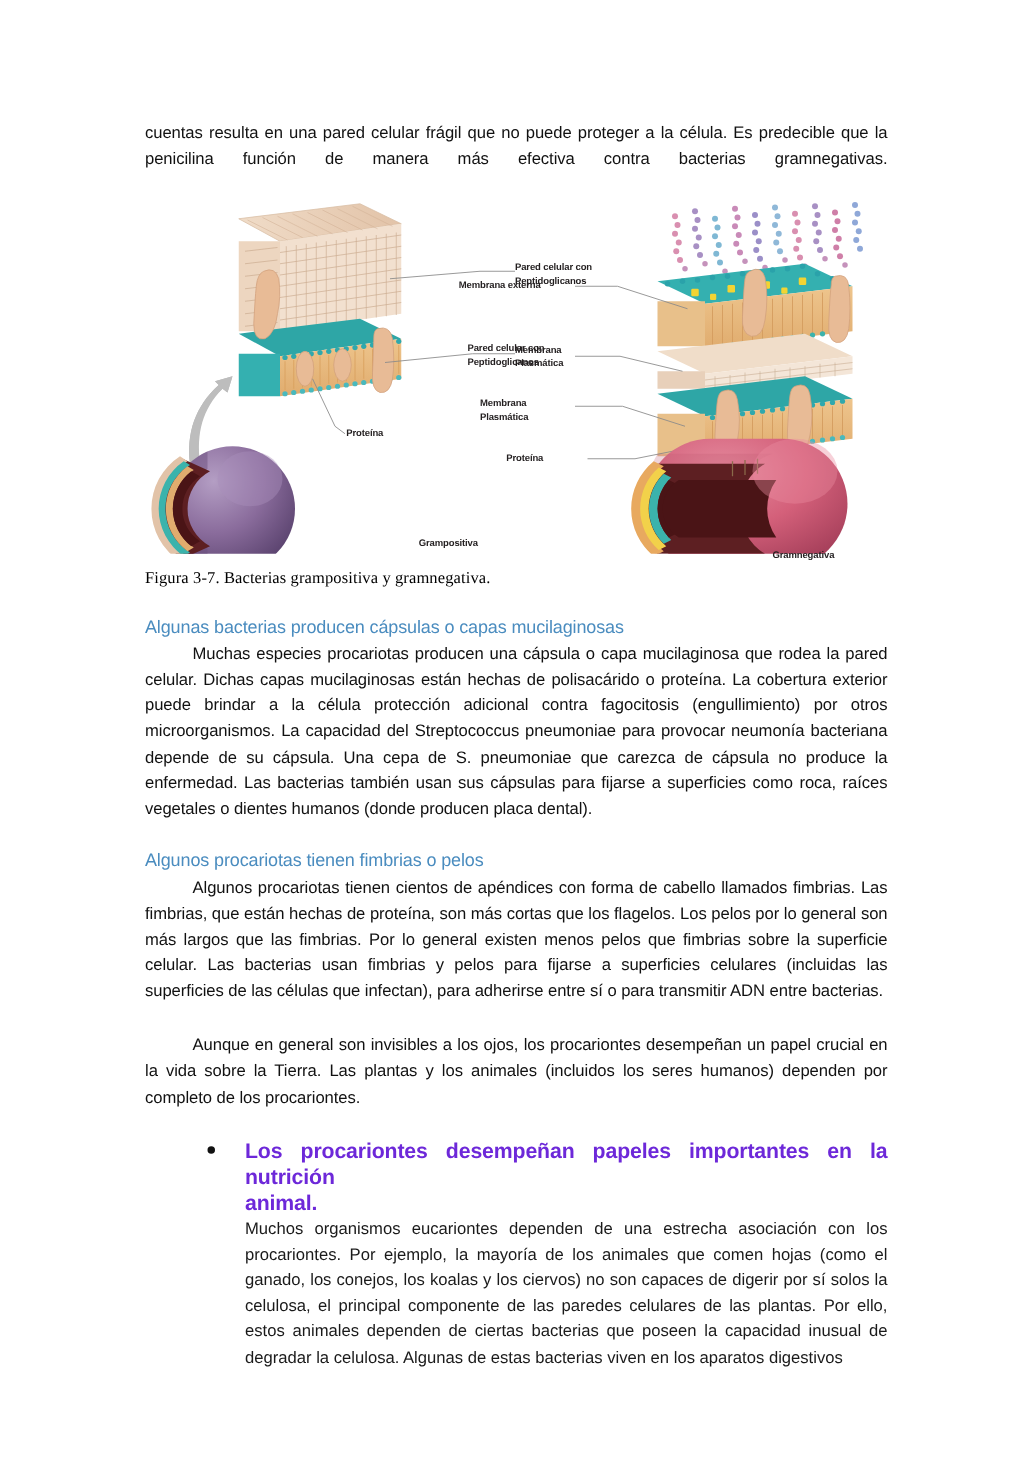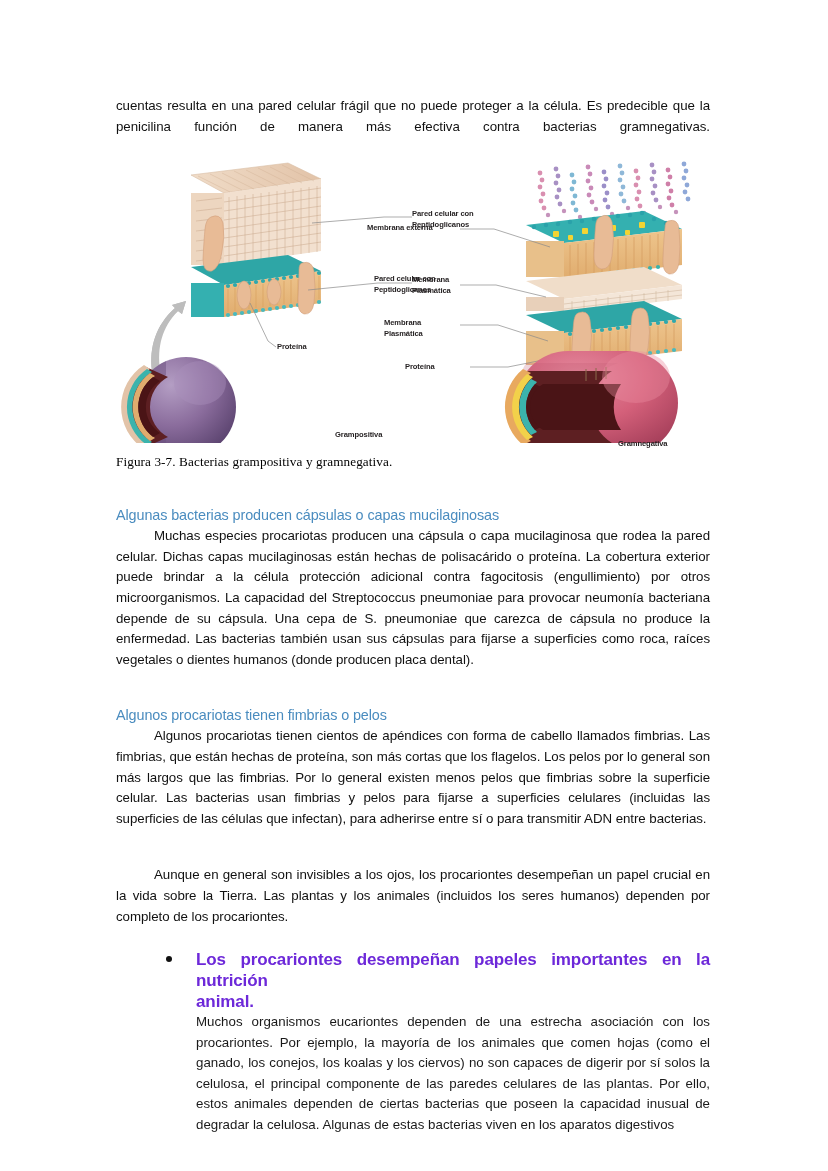--- a/index.html
+++ b/index.html
@@ -38,21 +38,21 @@
   .it { }
   
   .heading {
     font-size: 14.4px;
     line-height: 19px;
     color: #4a8cbf;
     margin: 0 0 1px 0;
     font-weight: 400;
     letter-spacing: -0.1px;
   }
-  .sec { margin-top: 36px; }
+  .sec { margin-top: 23px; }
   
   .figure-wrap {
     margin-top: 18px;
     position: relative;
     width: 594px;
     height: 288px;
   }
   .figure-caption {
     margin-top: 11px;
     font-family: "Liberation Serif", serif;

